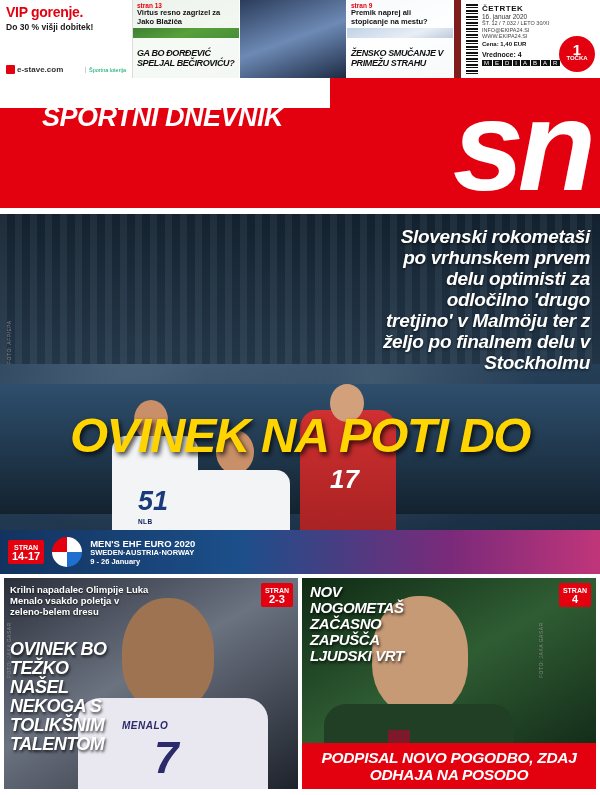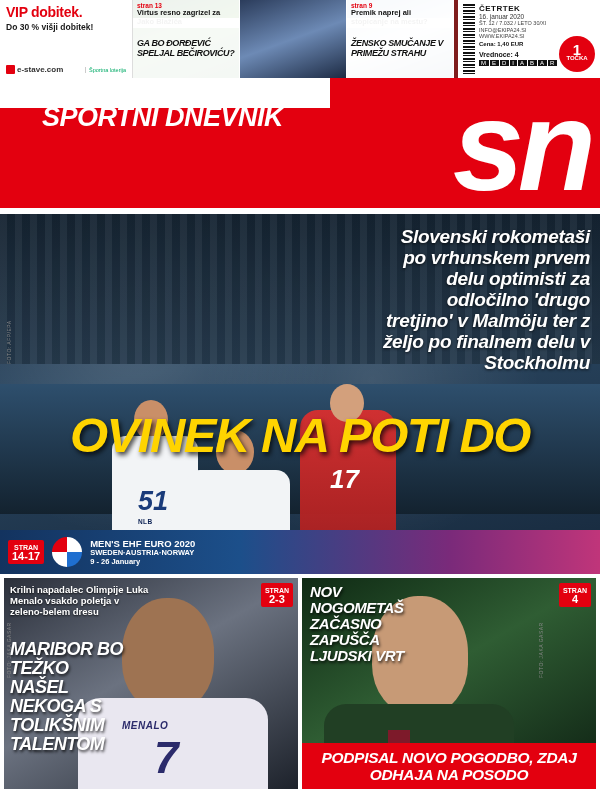--- a/index.html
+++ b/index.html
@@ -23,29 +23,29 @@
   .vip-logo { display:flex; align-items:flex-start; gap:2px; }
   .vip-logo-sq { width:9px; height:9px; background:#e3000f; border-radius:1px; }
   .vip-logo-txt { font-size:8px; font-weight:bold; color:#333; }
   .vip-badge { font-size:5.5px; color:#0a6; text-align:center; line-height:6px; border-left:1px solid #ccc; padding-left:3px;}
 
   .teaser { width:107px; height:78px; position:relative; overflow:hidden; border-right:1px solid #fff; }
   .teaser .photo { position:absolute; inset:0; }
   .teaser .tz-top { position:absolute; top:0; left:0; right:0; background:rgba(255,255,255,0.92); padding:2px 4px; }
   .tz-page { color:#e3000f; font-size:6.5px; font-weight:bold; }
   .tz-txt { color:#111; font-size:7.5px; line-height:8.5px; font-weight:bold; }
-  .teaser .tz-bot { position:absolute; bottom:0; left:0; right:0; background:rgba(255,255,255,0.95); padding:20px 4px; }
+  .teaser .tz-bot { position:absolute; bottom:0; left:0; right:0; background:rgba(255,255,255,0.95); padding:10px 4px; }
   .tz-head { color:#111; font-size:9px; line-height:10px; font-weight:bold; font-style:italic; letter-spacing:-0.4px; }
 
   .t1 .photo { background:linear-gradient(160deg,#1f5c2b,#58a03b 45%,#2d7035 100%); }
   .t2 .photo { background:linear-gradient(160deg,#2b3c5b,#6d8ab5 50%,#1d2b44 100%); }
   .t3 .photo { background:linear-gradient(160deg,#9ab8d6,#e8eef6 50%,#5f7ea0 100%); }
 
   .masthead-info {
-    flex:1; height:78px; background:#fff; border-left:4px solid #7f1d1d;
+    flex:1; height:78px; background:#fff; border-left:7px solid #7f1d1d;
     display:flex; padding:4px 5px; position:relative;
   }
   .barcode { width:12px; height:70px; background:
      repeating-linear-gradient(to bottom,#111 0 2px,#fff 2px 3px,#111 3px 4px,#fff 4px 6px);
      margin-right:4px; }
   .info-col { flex:1; }
   .info-day { font-size:8px; font-weight:bold; color:#111; letter-spacing:0.5px; }
   .info-date { font-size:6.5px; color:#333; }
   .info-line { font-size:5.5px; color:#444; line-height:6.5px; }
   .info-price { font-size:6px; font-weight:bold; color:#111; margin-top:1px; }
@@ -195,21 +195,21 @@
   }
 </style>
 </head>
 <body>
 
 <div class="page">
 
   <div class="topstrip">
 
     <div class="ad-vip">
-      <div class="vip-title">VIP dobitek.</div>
+      <div class="vip-title">VIP gorenje.</div>
       <div class="vip-sub">Do 30 % višji dobitek!</div>
       <div class="vip-footer">
         <span class="vip-logo">
           <span class="vip-logo-sq"></span>
           <span class="vip-logo-txt">e-stave.com</span>
         </span>
         <span class="vip-badge">Športna loterija</span>
       </div>
     </div>
 
@@ -327,21 +327,21 @@
   <div class="bottom">
 
     <div class="panel">
       <div class="panel-photo pl">
         <div class="face fl"></div>
         <div class="jersey-l"></div>
         <div class="menalo">MENALO</div>
         <div class="menalo-num">7</div>
       </div>
       <div class="kicker">Krilni napadalec Olimpije Luka Menalo vsakdo poletja v zeleno-belem dresu</div>
-      <div class="head-left">MARIBOR BO TEŽKO NAŠEL NEKOGA S TOLIKŠNIM TALENTOM</div>
+      <div class="head-left">OVINEK BO TEŽKO NAŠEL NEKOGA S TOLIKŠNIM TALENTOM</div>
       <div class="badge-tr">
         <div>STRAN</div>
         <div class="n">2-3</div>
       </div>
       <div class="sidecred" style="left:2px; top:100px;">FOTO: JAKA GASAR</div>
     </div>
 
     <div class="panel">
       <div class="panel-photo pr">
         <div class="face fr"></div>

